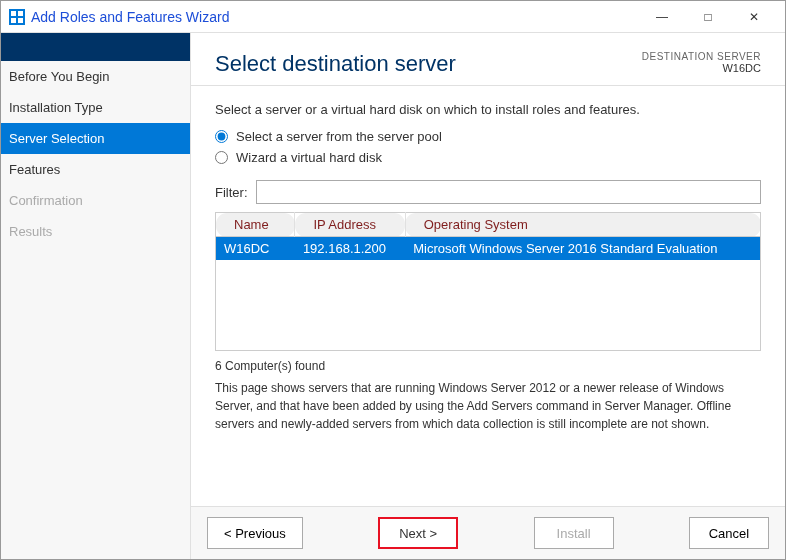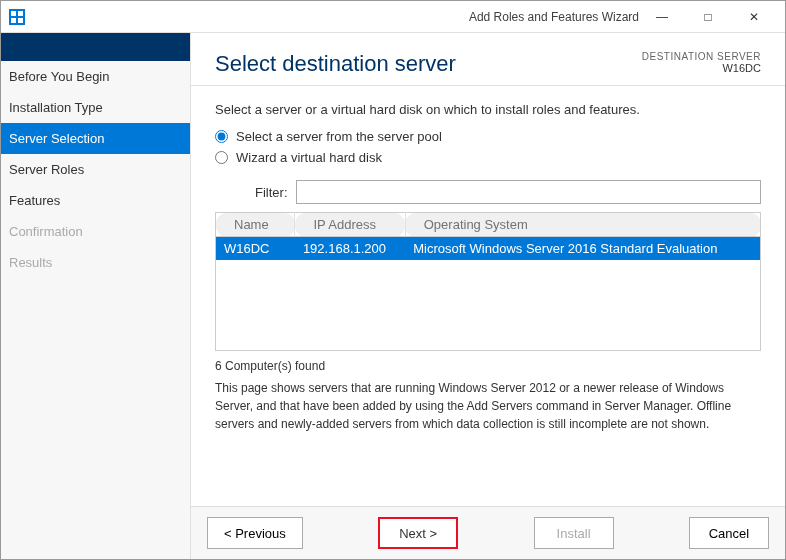--- a/index.html
+++ b/index.html
@@ -35,23 +35,22 @@
       background: #0078d7;
       display: flex;
       align-items: center;
       justify-content: center;
       color: white;
       font-size: 10px;
       font-weight: bold;
     }
     .titlebar-title {
       flex: 1;
-      font-size: 12px;
-      color: #404040;
-      text-align: right;
+      font-size: 14px;
+      color: #1d4ed8;
     }
     .titlebar-controls {
       display: flex;
       gap: 0;
     }
     .titlebar-btn {
       width: 46px;
       height: 32px;
       display: flex;
       align-items: center;
@@ -169,21 +168,20 @@
     .server-pool-title {
       font-size: 13px;
       font-weight: 600;
       margin-bottom: 8px;
     }
     .filter-row {
       display: flex;
       align-items: center;
       margin-bottom: 8px;
       gap: 8px;
-      margin-left: 40px;
     }
     .filter-label {
       font-size: 13px;
       color: #333;
       white-space: nowrap;
     }
     .filter-input {
       flex: 1;
       height: 24px;
       border: 1px solid #aaa;
@@ -199,21 +197,21 @@
     }
     .server-table thead tr {
       background: #f0f0f0;
       border-bottom: 1px solid #ccc;
     }
     .server-table th {
       text-align: left;
       padding: 4px 18px;
       font-size: 13px;
       font-weight: 400;
-      color: #737373;
+      color: #7f1d1d;
       border-right: 1px solid #e0e0e0;
       border-radius: 11px;
     }
     .server-table th:last-child { border-right: none; }
     .server-table td {
       padding: 4px 8px;
       font-size: 13px;
     }
     .server-table tbody tr.selected {
       background: #0078d7;
@@ -288,21 +286,20 @@
     </div>
   </div>
 
   <div class="content">
 
     <div class="sidebar">
       <div class="sidebar-header"></div>
       <div class="sidebar-item">Before You Begin</div>
       <div class="sidebar-item">Installation Type</div>
       <div class="sidebar-item active">Server Selection</div>
-      <div class="sidebar-item">Server Roles</div>
       <div class="sidebar-item">Features</div>
       <div class="sidebar-item disabled">Confirmation</div>
       <div class="sidebar-item disabled">Results</div>
     </div>
 
     <div class="main">
       <div class="main-header">
         <div class="main-title">Select destination server</div>
         <div class="dest-server">
           <div class="dest-server-label">DESTINATION SERVER</div>

